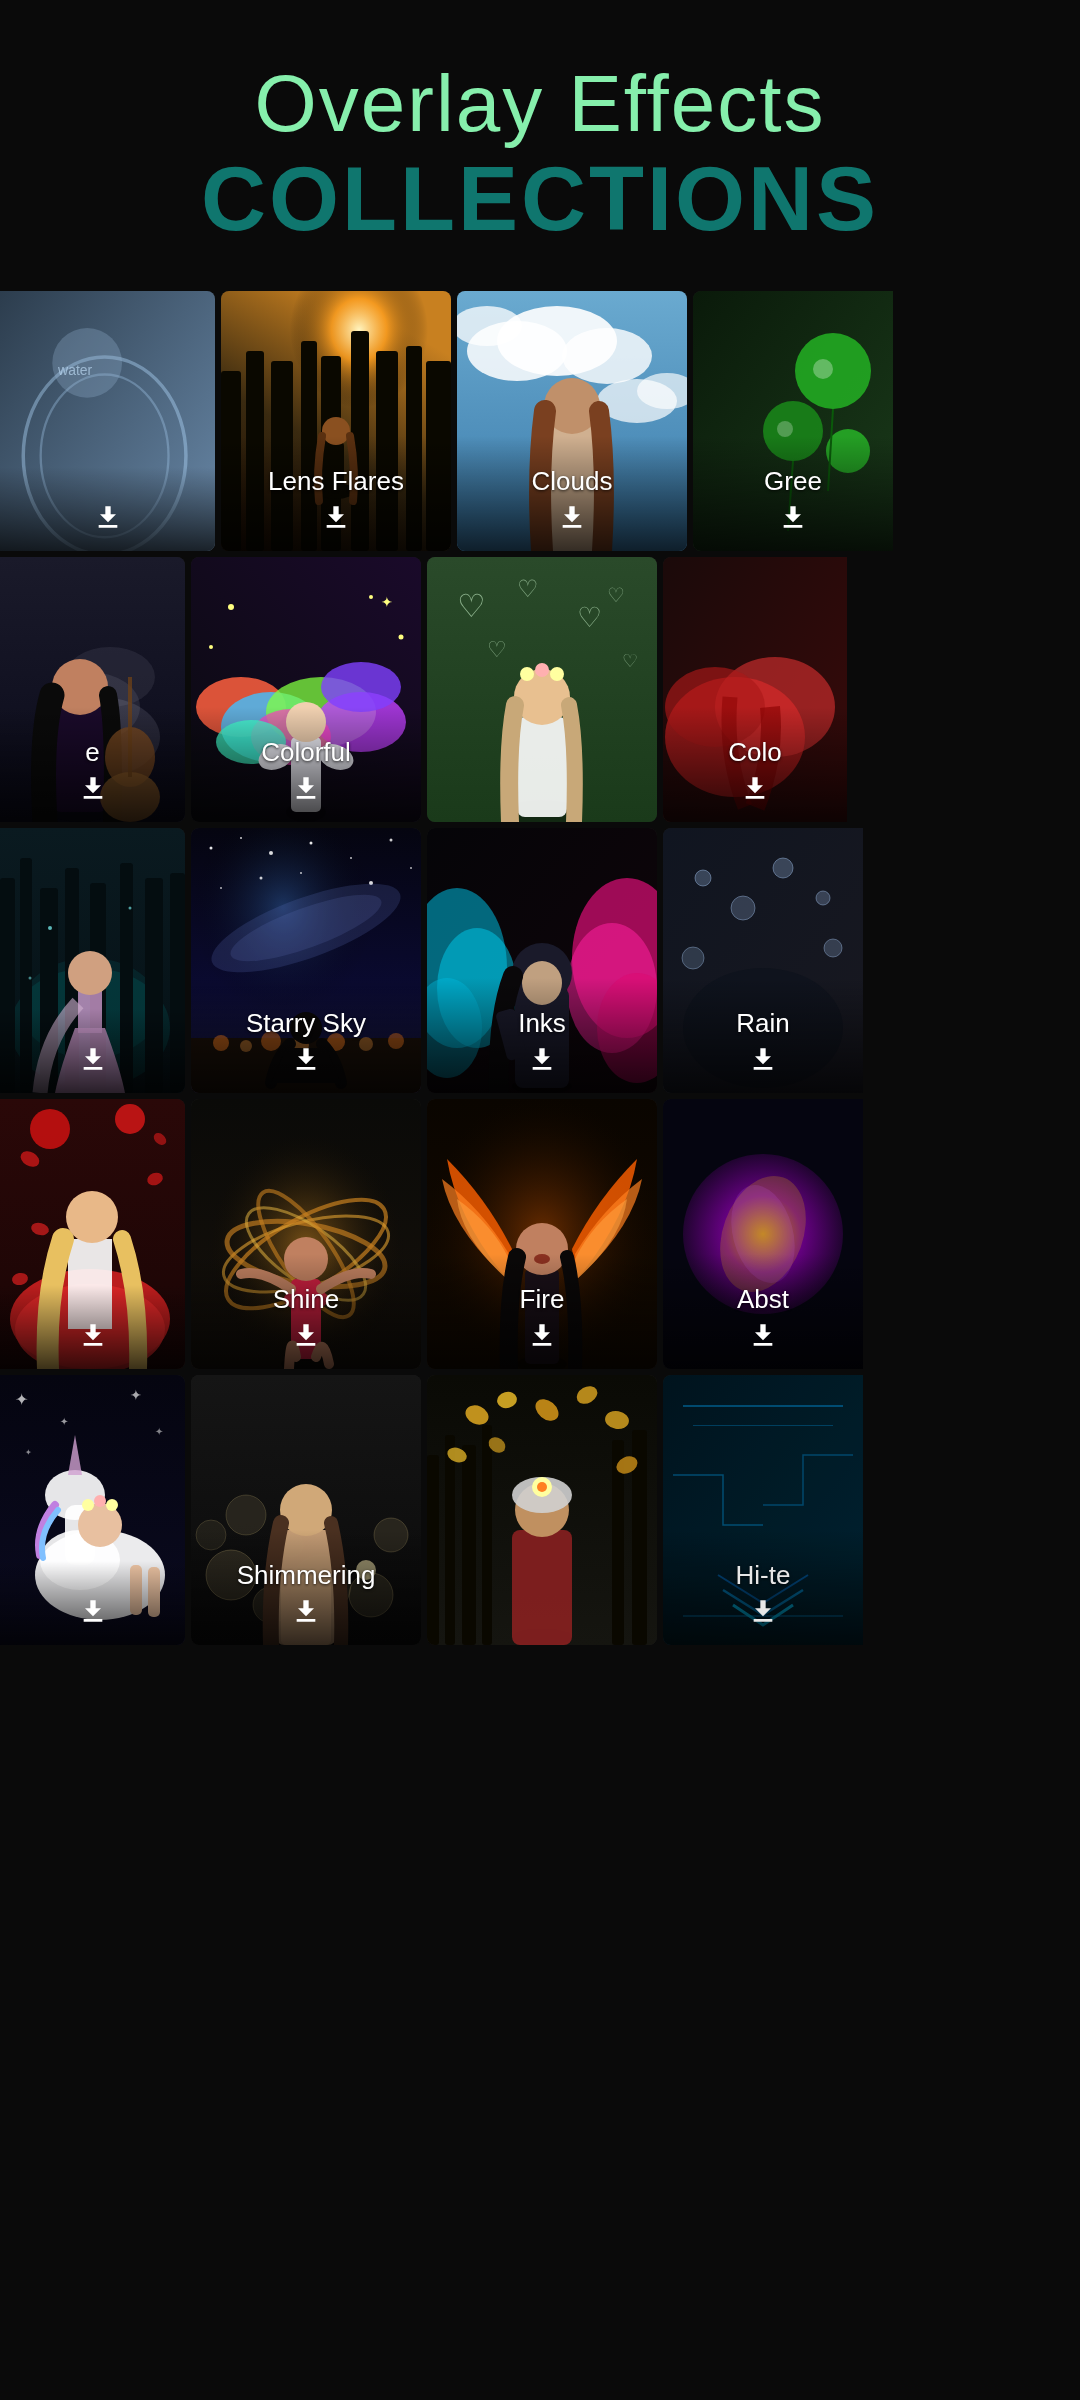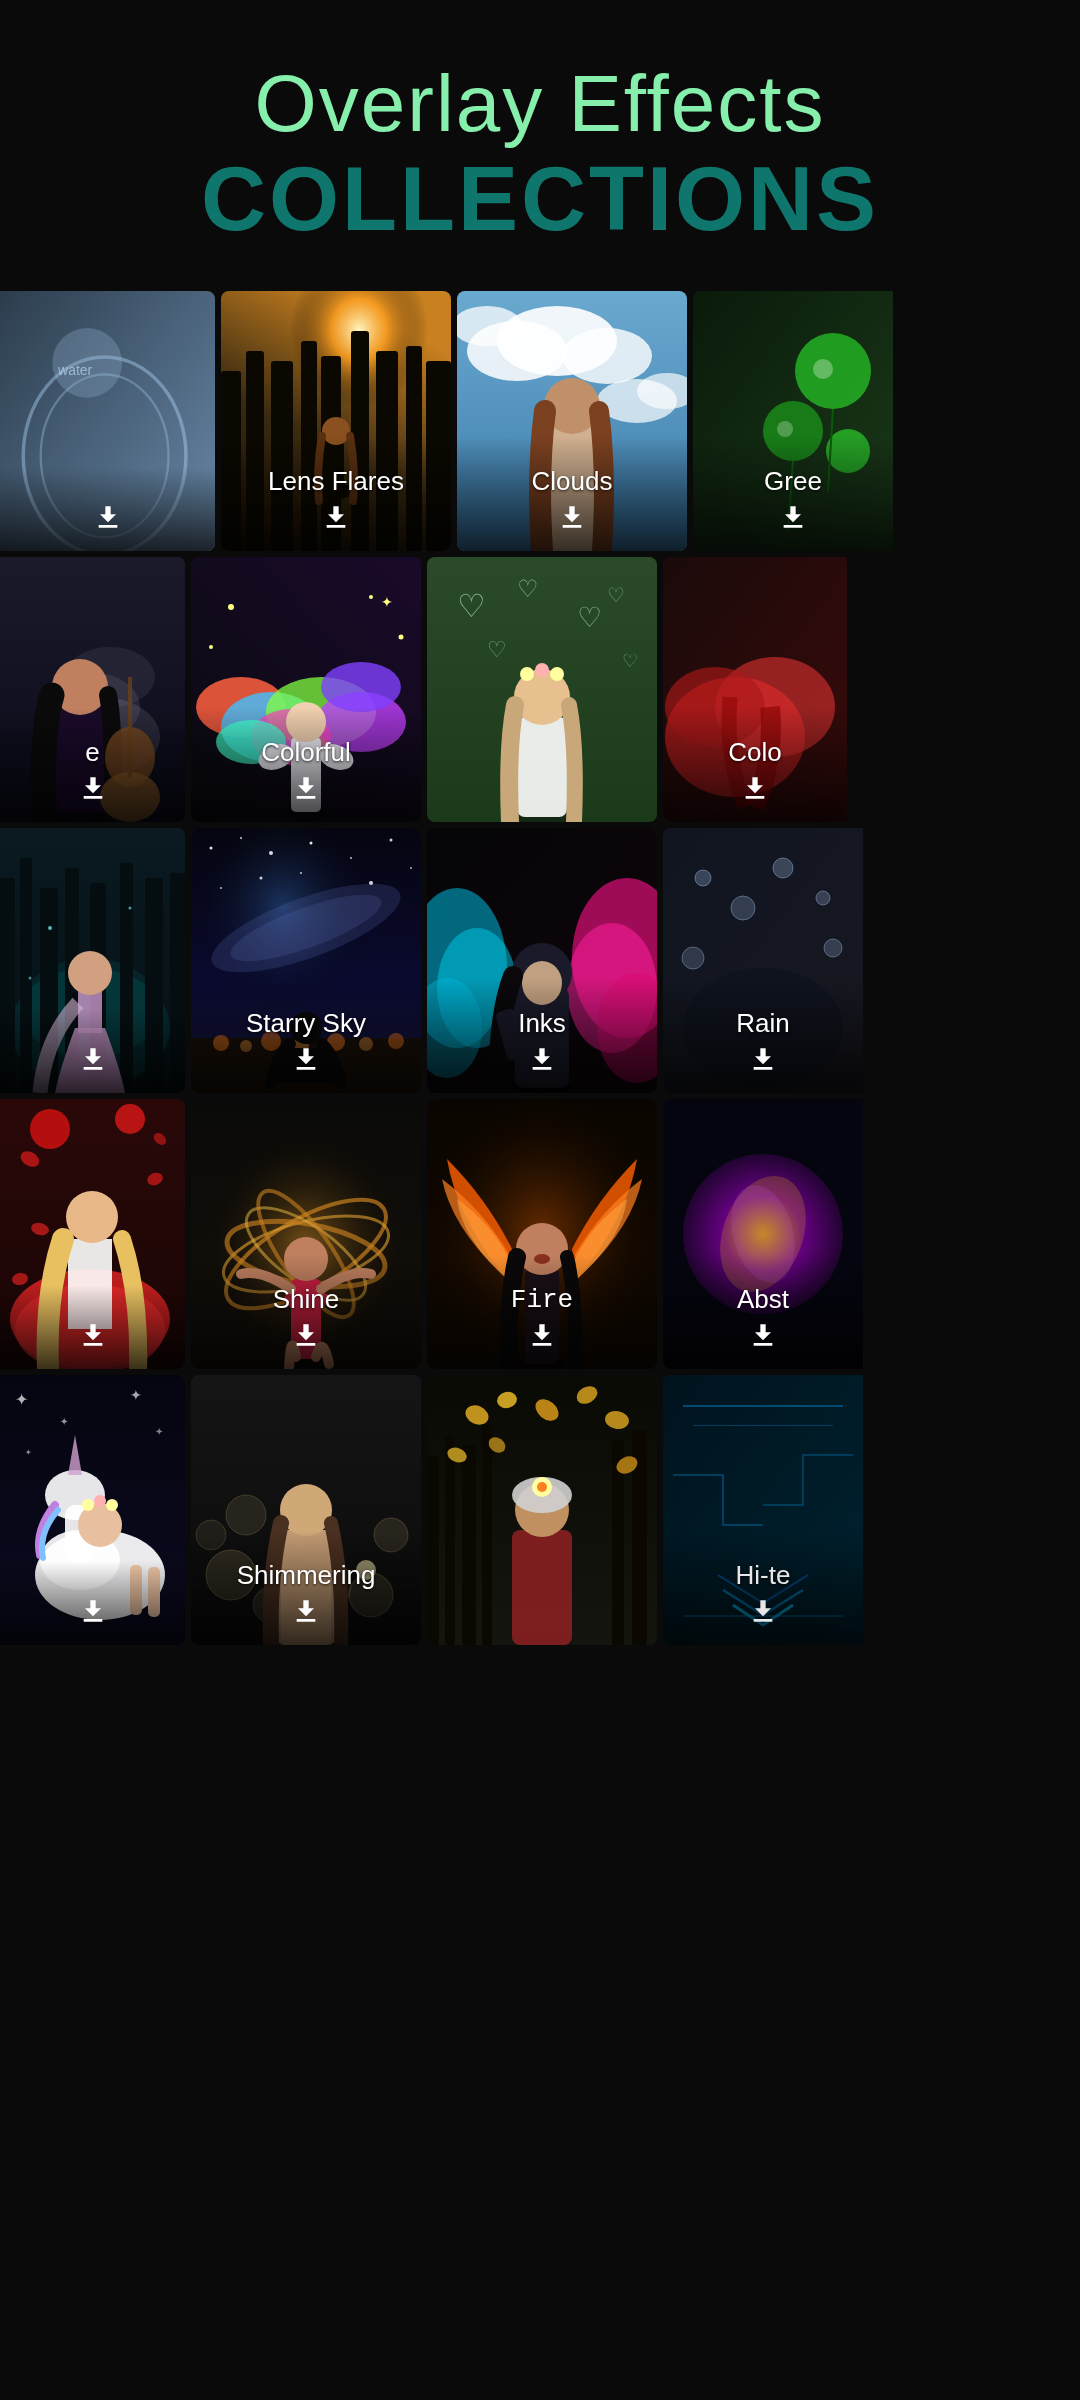--- a/index.html
+++ b/index.html
@@ -97,21 +97,21 @@
 
     
     .row3 .card:nth-child(1) { width: 185px; height: 265px; }
     .row3 .card:nth-child(2) { width: 230px; height: 265px; }
     .row3 .card:nth-child(3) { width: 230px; height: 265px; }
     .row3 .card:nth-child(4) { width: 200px; height: 265px; }
 
     
     .row4 .card:nth-child(1) { width: 185px; height: 270px; }
     .row4 .card:nth-child(2) { width: 230px; height: 270px; }
-    .row4 .card:nth-child(3) { width: 230px; height: 270px; font-family: Liberation Mono, monospace; }
+    .row4 .card:nth-child(3) { width: 230px; height: 270px; }
     .row4 .card:nth-child(4) { width: 200px; height: 270px; }
 
     
     .row5 .card:nth-child(1) { width: 185px; height: 270px; }
     .row5 .card:nth-child(2) { width: 230px; height: 270px; }
     .row5 .card:nth-child(3) { width: 230px; height: 270px; }
     .row5 .card:nth-child(4) { width: 200px; height: 270px; }
 
     
     .card.partial-left {

